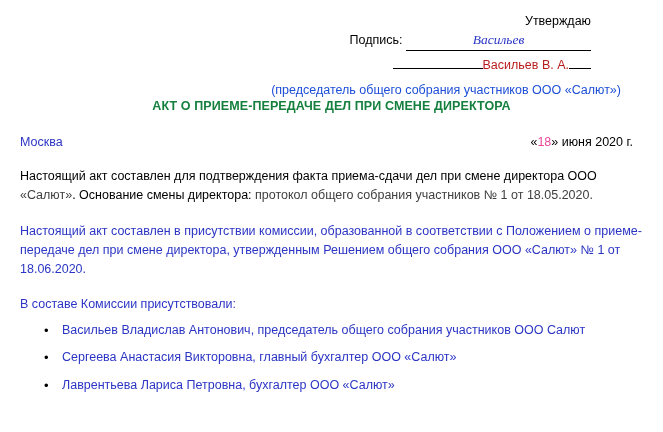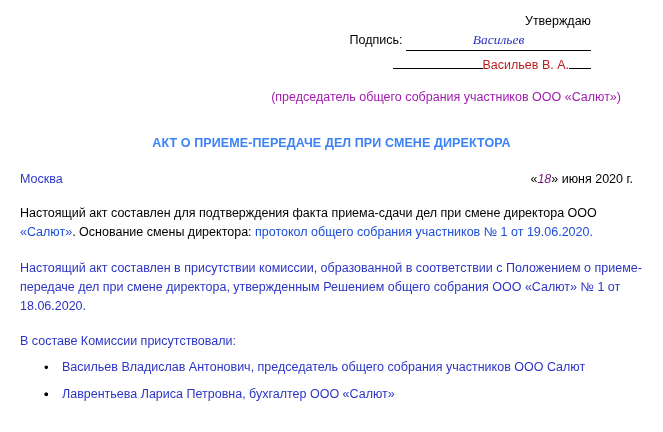--- a/index.html
+++ b/index.html
@@ -61,62 +61,61 @@
     display: inline-block;
     border-bottom: 1px solid #000;
     min-width: 90px;
   }
   .name-underline-after {
     display: inline-block;
     border-bottom: 1px solid #000;
     min-width: 22px;
   }
   .role-row {
-    margin-top: 14px;
+    margin-top: 7px;
     padding-right: 22px;
-    color: #a21caf;
+    color: #1d4ed8;
     font-size: 12.5px;
   }
 
   
   .doc-title {
     text-align: center;
     font-weight: bold;
     font-size: 12.5px;
-    color: #3b82f6;
-    margin-top: 30px;
+    color: #15803d;
     letter-spacing: 0.1px;
   }
 
   
   .place-date {
     display: flex;
     justify-content: space-between;
     align-items: center;
     margin-top: 22px;
     color: #2b35c4;
     font-size: 12.5px;
   }
   .place-date .place { color: #2b35c4; }
   .place-date .date { color: #000; padding-right: 10px; }
-  .date .blue { color: #701a75; font-style: italic; }
+  .date .blue { color: #ec4899; }
 
   
   p.body-par {
     margin: 0;
     margin-top: 18px;
     line-height: 1.5;
     font-size: 12.5px;
     color: #000;
     text-align: left;
   }
   p.all-blue {
     color: #2b35c4;
   }
-  .blue { color: #1d4ed8; }
+  .blue { color: #404040; }
   .black { color: #000; }
 
   .list-intro {
     margin-top: 18px;
     color: #2b35c4;
     font-size: 12.5px;
   }
 
   ul.members {
     margin: 10px 0 0 0;
@@ -160,25 +159,25 @@
     <div class="role-row">(председатель общего собрания участников ООО «Салют»)</div>
   </div>
 
   <div class="doc-title">АКТ О ПРИЕМЕ-ПЕРЕДАЧЕ ДЕЛ ПРИ СМЕНЕ ДИРЕКТОРА</div>
 
   <div class="place-date">
     <span class="place">Москва</span>
     <span class="date"><span>«</span><span class="blue">18</span><span>» июня 2020 г.</span></span>
   </div>
 
-  <p class="body-par"><span class="black">Настоящий акт составлен для подтверждения факта приема-сдачи дел при смене директора ООО </span><span class="blue">«Салют»</span><span class="black">. Основание смены директора: </span><span class="blue">протокол общего собрания участников № 1 от 19.06.2020.</span></p>
+  <p class="body-par"><span class="black">Настоящий акт составлен для подтверждения факта приема-сдачи дел при смене директора ООО </span><span class="blue">«Салют»</span><span class="black">. Основание смены директора: </span><span class="blue">протокол общего собрания участников № 1 от 18.05.2020.</span></p>
 
   <p class="body-par all-blue">Настоящий акт составлен в присутствии комиссии, образованной в соответствии с Положением о приеме-передаче дел при смене директора, утвержденным Решением общего собрания ООО «Салют» № 1 от 18.06.2020.</p>
 
   <div class="list-intro">В составе Комиссии присутствовали:</div>
 
   <ul class="members">
     <li><span class="bullet">•</span><span>Васильев Владислав Антонович, председатель общего собрания участников ООО Салют</span></li>
-    <li><span class="bullet">•</span></li>
+    <li><span class="bullet">•</span><span>Сергеева Анастасия Викторовна, главный бухгалтер ООО «Салют»</span></li>
     <li><span class="bullet">•</span><span>Лаврентьева Лариса Петровна, бухгалтер ООО «Салют»</span></li>
   </ul>
 
 </div>
 
 </body></html>

